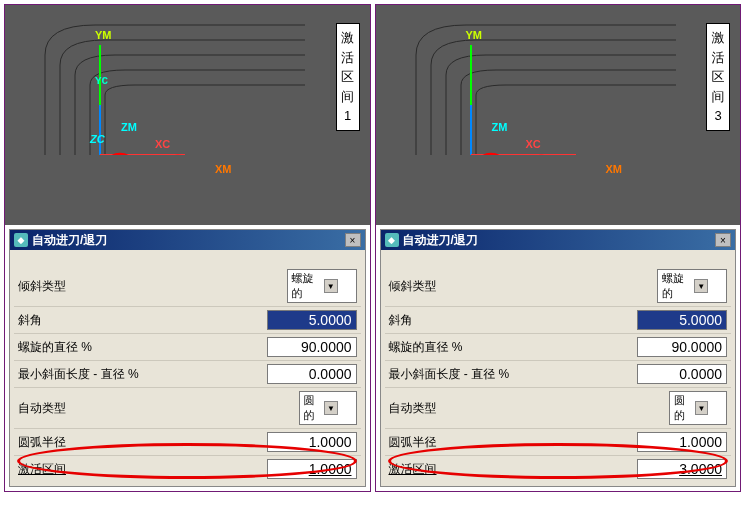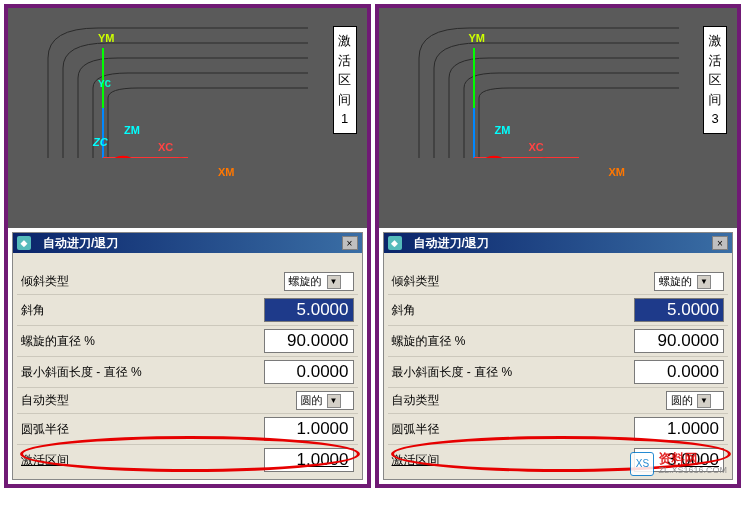--- a/index.html
+++ b/index.html
@@ -1,41 +1,41 @@
 <!DOCTYPE html>
 <html><head>
   <meta charset="utf-8">
   <style>
     * { margin: 0; padding: 0; box-sizing: border-box; }
     body { font-family: "Microsoft YaHei", SimSun, Arial, sans-serif; background: #fff; width: 745px; height: 507px; }
     .container { display: flex; gap: 4px; padding: 4px; }
-    .panel { flex: 1; border: 4px solid #701a75; background: #fff; }
+    .panel { flex: 1; border: 1px solid #701a75; background: #fff; }
     .viewport { position: relative; height: 220px; background: #5a5a5a; overflow: hidden; }
     .annotation-box { position: absolute; top: 18px; right: 10px; width: 24px; background: #fff; border: 1px solid #000; display: flex; flex-direction: column; align-items: center; padding: 4px 2px; font-size: 13px; line-height: 1.5; }
     .annotation-box span { display: block; }
     .axis-label { position: absolute; font-size: 11px; font-weight: bold; }
     .ym { color: #ccff00; top: 24px; left: 90px; }
     .yc { color: #00ffcc; top: 70px; left: 90px; font-family: Liberation Mono, monospace; }
     .zm { color: #00ffff; top: 116px; left: 90px; margin-left: 26px; }
     .zc { color: #00ffff; top: 128px; left: 85px; font-style: italic; }
     .xc { color: #ff4444; top: 133px; left: 150px; }
     .xm { color: #ff7700; top: 158px; left: 210px; }
     .toolpath { position: absolute; inset: 0; }
     .dialog { background: #e8e4d8; border: 1px solid #888; margin: 4px; }
     .dialog-titlebar { background: linear-gradient(to right, #0a246a, #3a6ea5); color: #fff; display: flex; align-items: center; padding: 2px 4px; font-size: 12px; height: 20px; }
     .dialog-icon { width: 14px; height: 14px; margin-right: 4px; background: #5bb; border-radius: 2px; display: flex; align-items: center; justify-content: center; font-size: 9px; color: #fff; }
-    .dialog-title { flex: 1; font-weight: bold; margin-left: 8px; }
+    .dialog-title { flex: 1; font-weight: bold; }
     .dialog-close { width: 16px; height: 14px; background: #c0c0c0; border: 1px solid #808080; display: flex; align-items: center; justify-content: center; font-size: 10px; color: #000; cursor: pointer; }
     .dialog-body { padding: 4px; margin-top: 12px; }
     .form-row { display: flex; align-items: center; padding: 3px 4px; font-size: 12px; border-bottom: 1px solid #ccc8bc; min-height: 24px; }
     .form-row:last-child { border-bottom: none; text-decoration: underline; }
     .form-label { flex: 1; color: #000; }
-    .form-input { width: 90px; text-align: right; padding: 1px 4px; font-size: 17px; border: 1px solid #7a7a7a; background: #fff; font-family: Arial; }
+    .form-input { width: 90px; text-align: right; padding: 1px 4px; font-size: 14px; border: 1px solid #7a7a7a; background: #fff; font-family: Arial; }
     .form-input.highlighted { background: #1e3a8a; color: #fff; }
-    .form-select { width: 70px; font-size: 11px; border: 1px solid #7a7a7a; background: #fff; display: flex; align-items: center; justify-content: space-between; padding: 1px 12px 1px 4px; }
+    .form-select { width: 70px; font-size: 11px; border: 1px solid #7a7a7a; background: #fff; display: flex; align-items: center; justify-content: space-between; padding: 1px 18px 1px 4px; }
     .select-arrow { width: 14px; height: 14px; background: #d4d0c8; border: 1px solid #888; display: flex; align-items: center; justify-content: center; font-size: 8px; }
     .highlight-oval { position: absolute; width: 340px; height: 36px; border: 3px solid #e60000; border-radius: 50%; bottom: 12px; left: 12px; pointer-events: none; }
     .panel-wrap { position: relative; }
     .watermark { position: absolute; bottom: 8px; right: 10px; display: flex; align-items: center; gap: 4px; font-size: 11px; color: #666; opacity: 0.85; }
     .watermark-logo { width: 24px; height: 24px; border: 1px solid #0077cc; border-radius: 3px; display: flex; align-items: center; justify-content: center; font-size: 10px; color: #0077cc; background: #fff; }
     .watermark-text { display: flex; flex-direction: column; line-height: 1.1; }
     .watermark-cn { color: #d00; font-weight: bold; font-size: 13px; }
     .watermark-url { color: #888; font-size: 9px; }
   </style>
 </head>
@@ -211,21 +211,14 @@
           <div class="form-label">圆弧半径</div>
           <input class="form-input" value="1.0000" style="">
         </div>
         <div class="form-row">
           <div class="form-label">激活区间</div>
           <input class="form-input" value="3.0000" style="">
         </div>
       </div>
     </div>
     <div class="highlight-oval"></div>
-    <div class="watermark">
-      <div class="watermark-logo">XS</div>
-      <div class="watermark-text">
-        <span class="watermark-cn">资料网</span>
-        <span class="watermark-url">ZL.XS1616.COM</span>
-      </div>
-    </div>
   </div>
 </div>
 
 </body></html>

